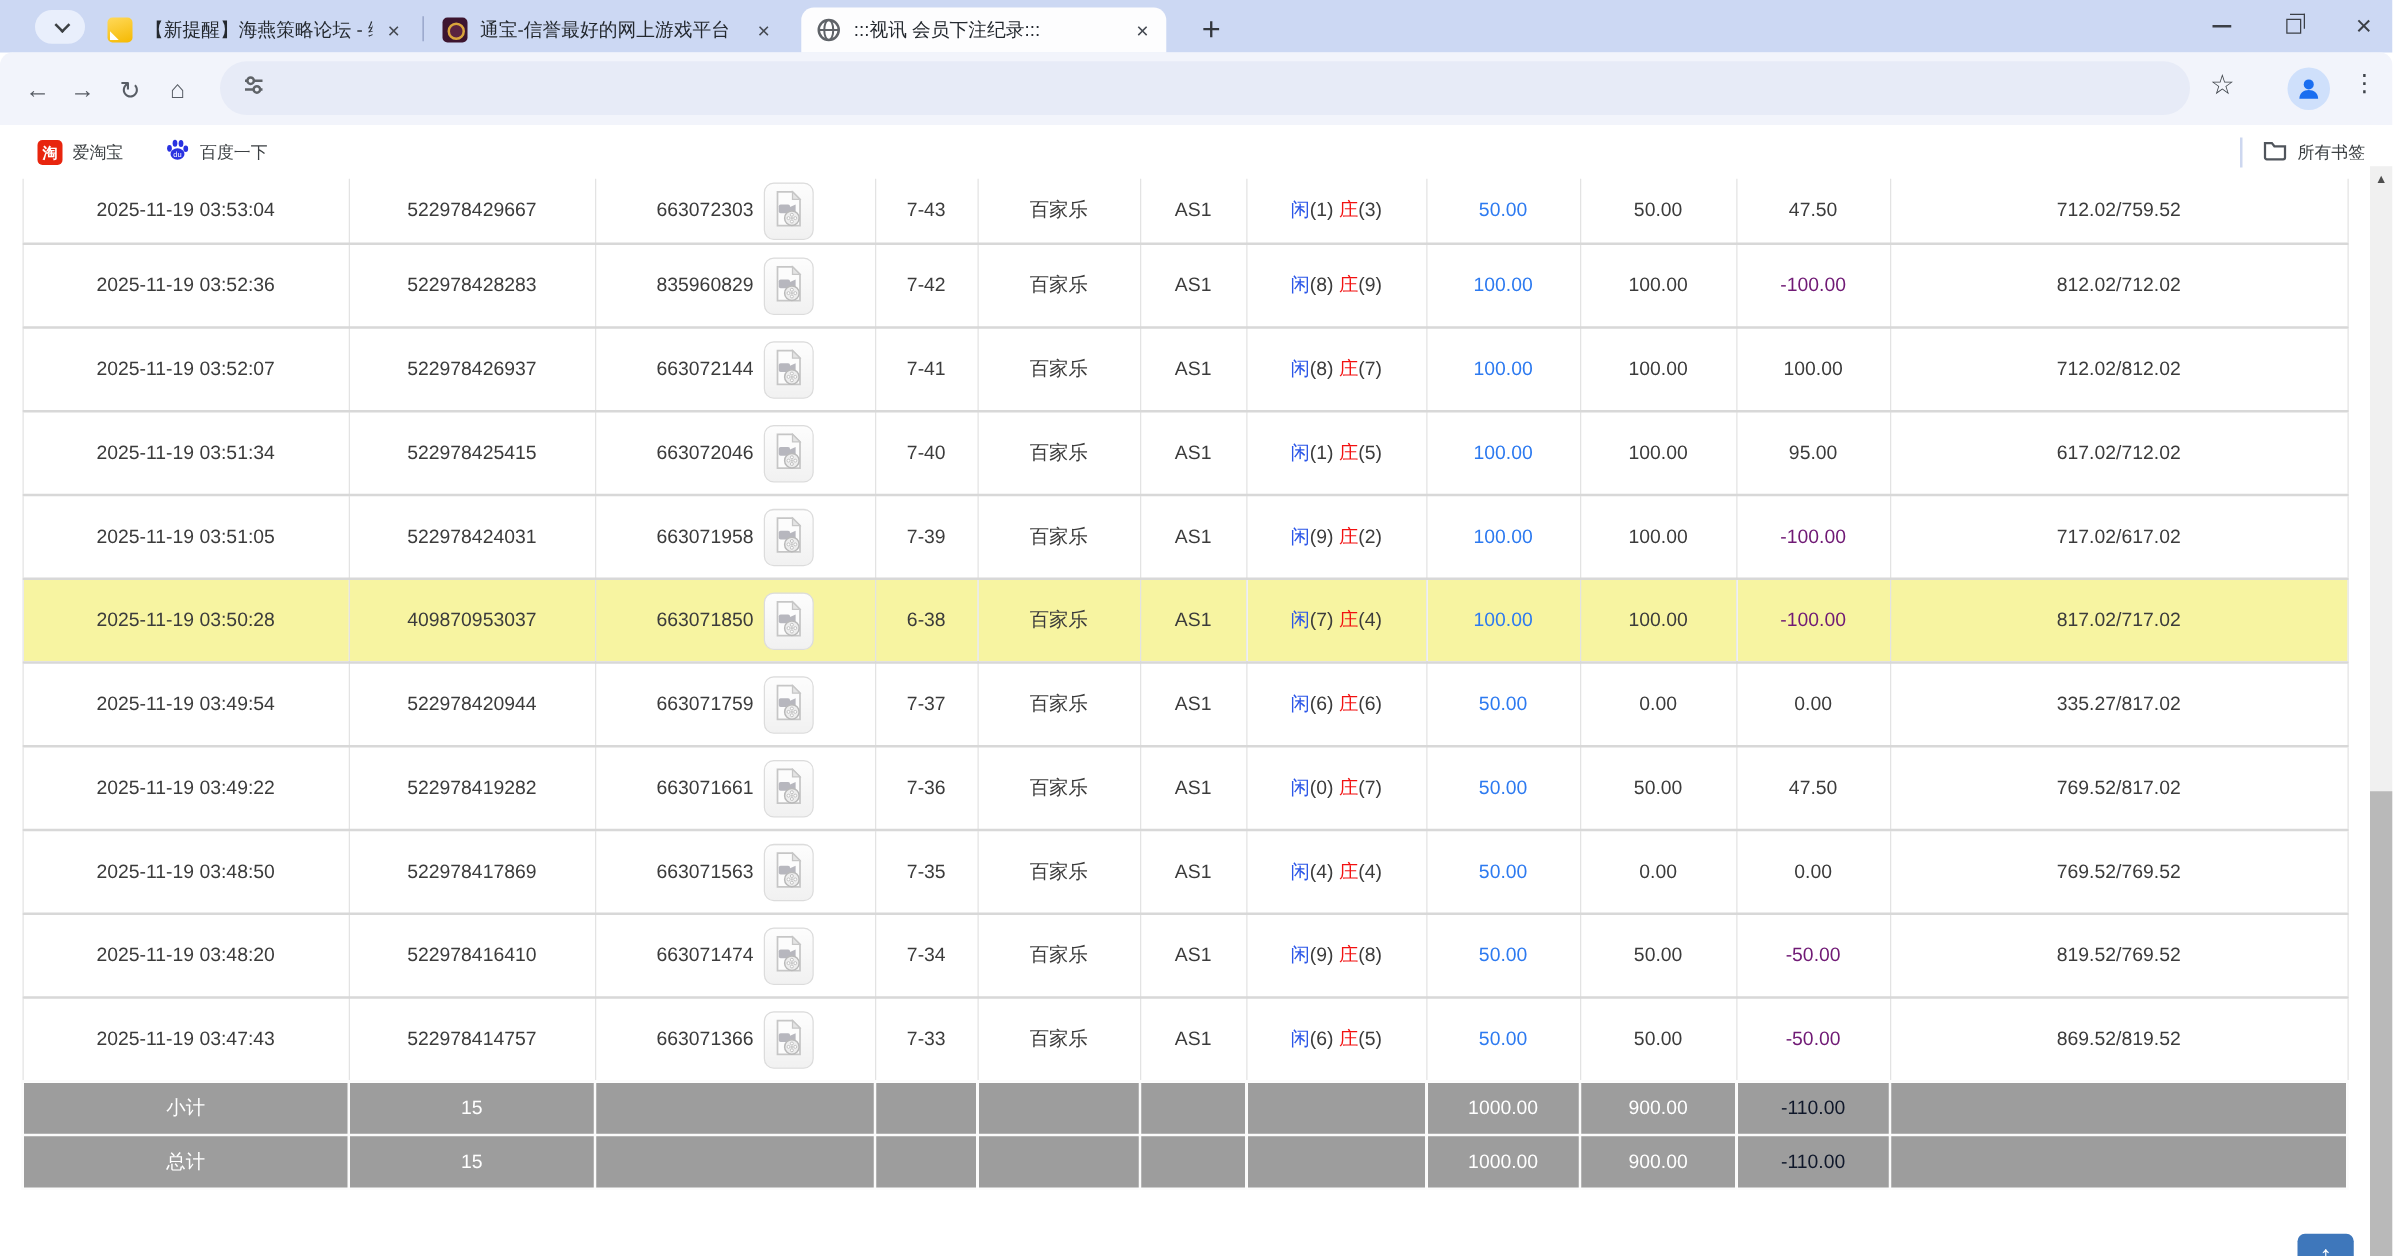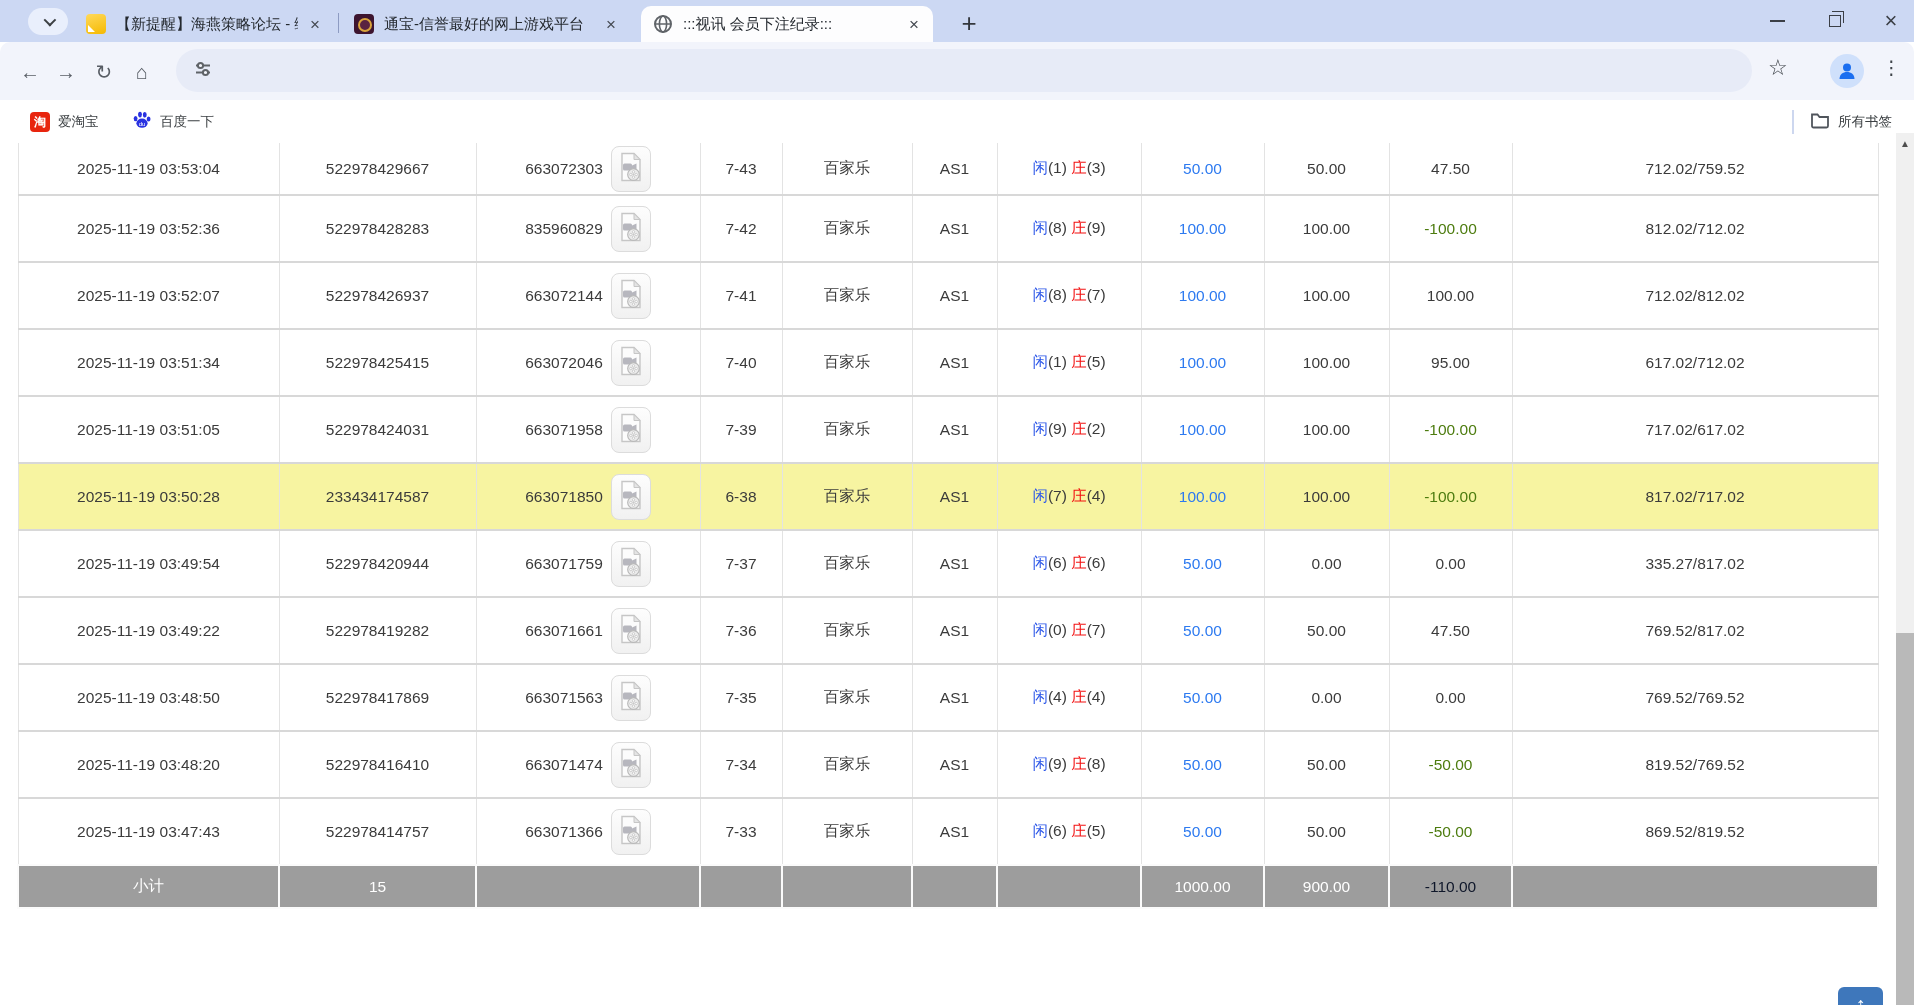--- a/index.html
+++ b/index.html
@@ -64,21 +64,21 @@
   .bm-all .lbl { margin-left:8px; font-size:13.5px; color:#3c4043; }
   
   .bet-table { position:absolute; left:17px; top:143px; width:1860px; border-collapse:collapse;
     table-layout:fixed; }
   .bet-table td { border-left:1px solid #e3e3e3; border-right:1px solid #e3e3e3; text-align:center;
     font-size:15.5px; color:#3b3b3b; padding:0; overflow:hidden; white-space:nowrap; }
   tr.row { height:67px; background:#fff; border-bottom:2px solid #d8d8d8; }
   tr.row.cut { height:52px; }
   tr.row.hl { background:#f7f4a1; }
   td.blue { color:#2d7af0; cursor:pointer; }
-  td.neg { color:#4d7c0f; }
+  td.neg { color:#701a75; }
   .pl { color:#2b56e8; } .bk { color:#f21111; } .num { color:#3b3b3b; }
   .gwrap { display:inline-flex; align-items:center; justify-content:space-between; gap:8px; }
   .vbtn { width:40px; height:46px; border-radius:8px; border:1px solid #dcdcdc;
     background:linear-gradient(#fdfdfd,#f1f1f1); cursor:pointer; display:inline-flex;
     align-items:center; justify-content:center; padding:0; }
   tr.sum { height:43px; background:#9d9d9d; }
   tr.sum td { border:2px solid #fbfbfb; color:#fff; font-size:15.5px; }
   tr.sum td.neg { color:#0f172a; }
   
   .scroll-track { position:absolute; left:1896px; top:133px; width:18px; height:872px; background:#f0f0f0; }
@@ -343,21 +343,21 @@
         <td>百家乐</td>
         <td>AS1</td>
         <td><span class="pl">闲</span><span class="num">(9)</span> <span class="bk">庄</span><span class="num">(2)</span></td>
         <td class="blue">100.00</td>
         <td>100.00</td>
         <td class="neg">-100.00</td>
         <td>717.02/617.02</td>
       </tr>
       <tr class="row hl">
         <td>2025-11-19 03:50:28</td>
-        <td>233434174587</td>
+        <td>409870953037</td>
         <td><span class="gwrap">
             <span>663071850</span>
             <button class="vbtn">
               <span><svg width="24" height="30" viewBox="0 0 24 30">
                   <path d="M3 1.5 H15 L21 7.5 V28.5 H3 Z" fill="#fcfcfc" stroke="#c6c6c6" stroke-width="1.4"></path>
                   <path d="M15 1.5 L15 7.5 L21 7.5 Z" fill="#e4e4e4" stroke="#c6c6c6" stroke-width="1"></path>
                   <rect x="4" y="11.5" width="9" height="7" rx="1.5" fill="#b7b7be"></rect>
                   <path d="M13 13.5 L17.5 11.5 V18.5 L13 16.5 Z" fill="#b7b7be"></path>
                   <circle cx="14.5" cy="22.5" r="5.8" fill="#ededed" stroke="#b9b9b9" stroke-width="1.2"></circle>
                   <circle cx="14.5" cy="19.8" r="1.2" fill="#fff" stroke="#c2c2c2" stroke-width="0.8"></circle>
@@ -528,20 +528,33 @@
         <td></td>
         <td></td>
         <td></td>
         <td></td>
         <td></td>
         <td>1000.00</td>
         <td>900.00</td>
         <td class="neg">-110.00</td>
         <td></td>
       </tr>
+      <tr class="sum">
+        <td>总计</td>
+        <td>15</td>
+        <td></td>
+        <td></td>
+        <td></td>
+        <td></td>
+        <td></td>
+        <td>1000.00</td>
+        <td>900.00</td>
+        <td class="neg">-110.00</td>
+        <td></td>
+      </tr>
     </tbody>
 </table>
 
 <div class="scroll-track">
   <div class="scroll-up">▲</div>
   <div class="scroll-thumb"></div>
 </div>
 
 <div class="backtop">
   <span>↑</span>

